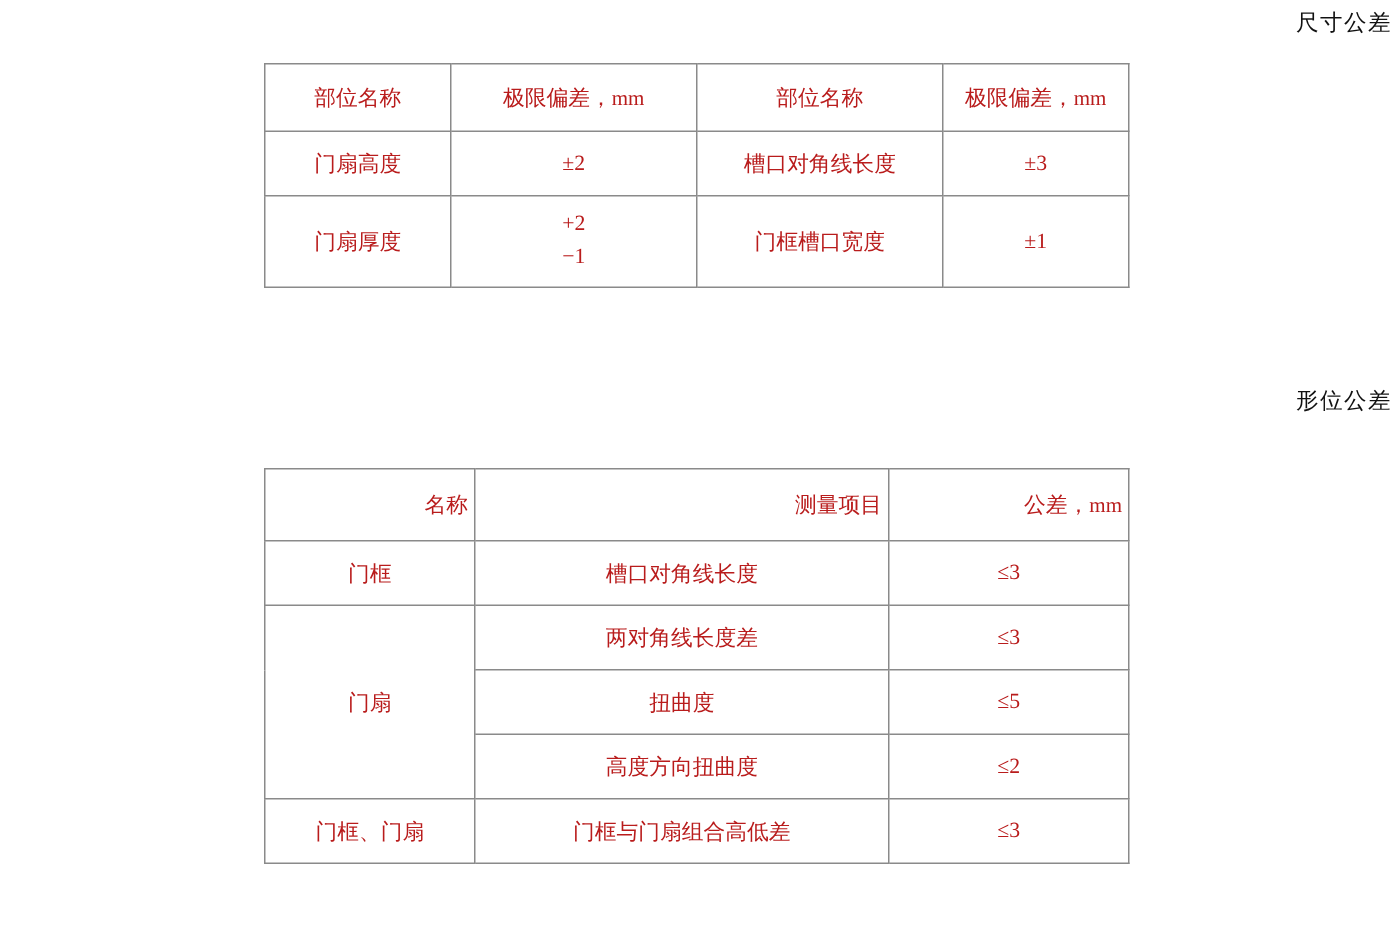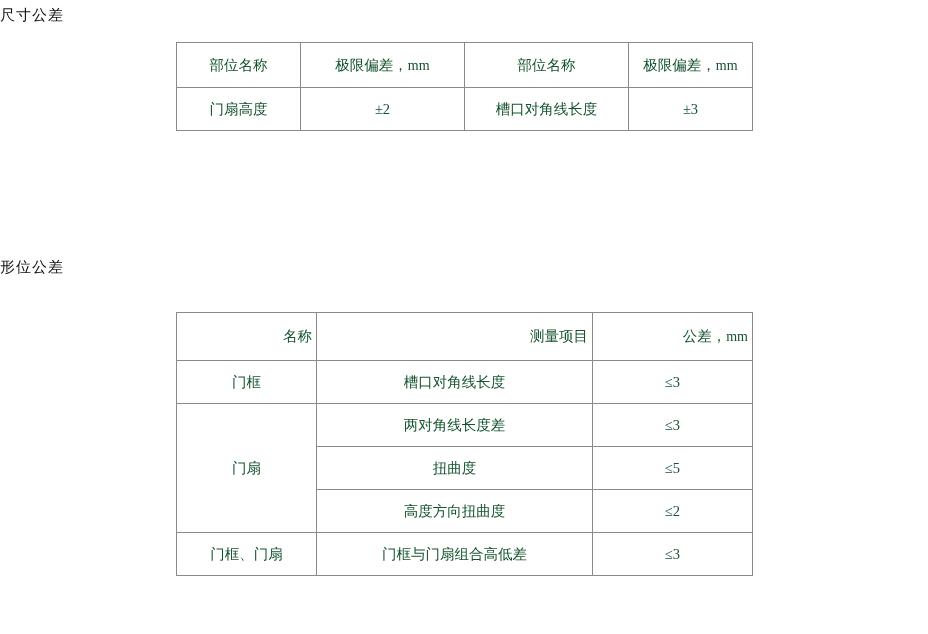--- a/index.html
+++ b/index.html
@@ -13,21 +13,21 @@
     font-family: "Liberation Serif", "DejaVu Serif", serif;
     color: #1a1a1a;
     overflow: hidden;
   }
   .page {
     position: relative;
     width: 928px;
     height: 634px;
   }
   .caption {
-    text-align: left;
+    text-align: right;
     font-size: 15px;
     color: #111111;
     letter-spacing: 1px;
   }
   #caption-1 {
     position: absolute;
     left: 0;
     top: 6px;
     width: 928px;
   }
@@ -40,21 +40,21 @@
   table {
     border-collapse: collapse;
     table-layout: fixed;
     background: #ffffff;
   }
   table td, table th {
     border: 1px solid #8a8a8a;
     text-align: center;
     vertical-align: middle;
     font-weight: normal;
-    color: #14532d;
+    color: #b91c1c;
     padding: 0 4px;
   }
   
   #table-dimension {
     position: absolute;
     left: 176px;
     top: 42px;
     width: 576px;
   }
   #table-dimension td {
@@ -128,20 +128,31 @@
         </td>
       </tr>
     </thead>
     <tbody>
       <tr>
         <td>门扇高度</td>
         <td>±2</td>
         <td>槽口对角线长度</td>
         <td>±3</td>
       </tr>
+      <tr>
+        <td class="tall">门扇厚度</td>
+        <td class="tall">
+          <div class="stacked">
+            <span>+2</span>
+            <span>−1</span>
+          </div>
+        </td>
+        <td class="tall">门框槽口宽度</td>
+        <td class="tall">±1</td>
+      </tr>
     </tbody>
   </table>
 
   <div class="caption" id="caption-2">形位公差</div>
 
   <table id="table-geometric">
     <colgroup>
       <col class="g-col-a">
         <col class="g-col-b">
         <col class="g-col-c">

